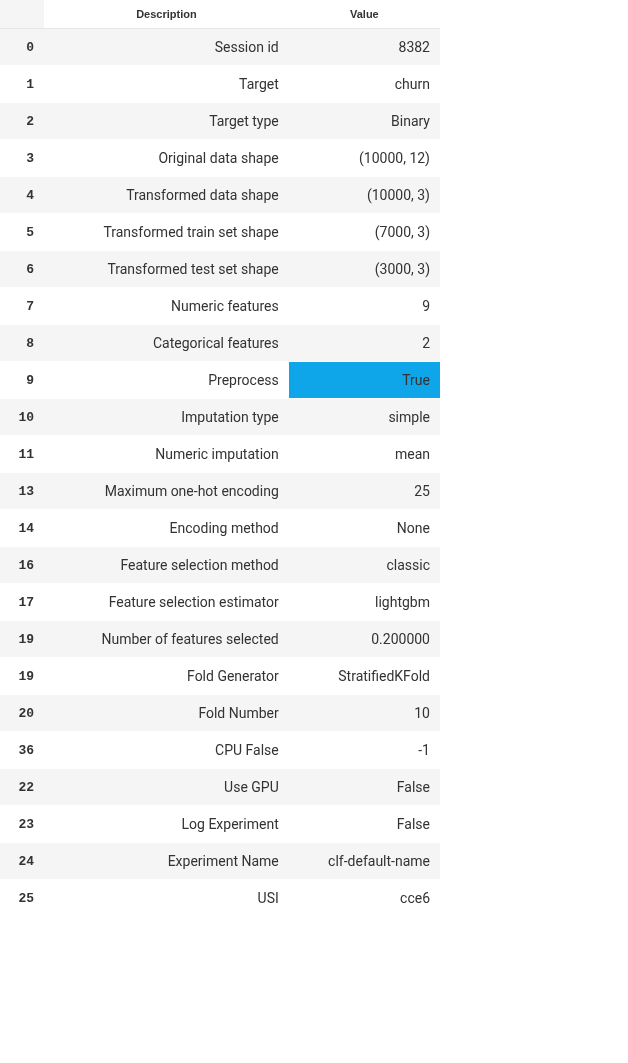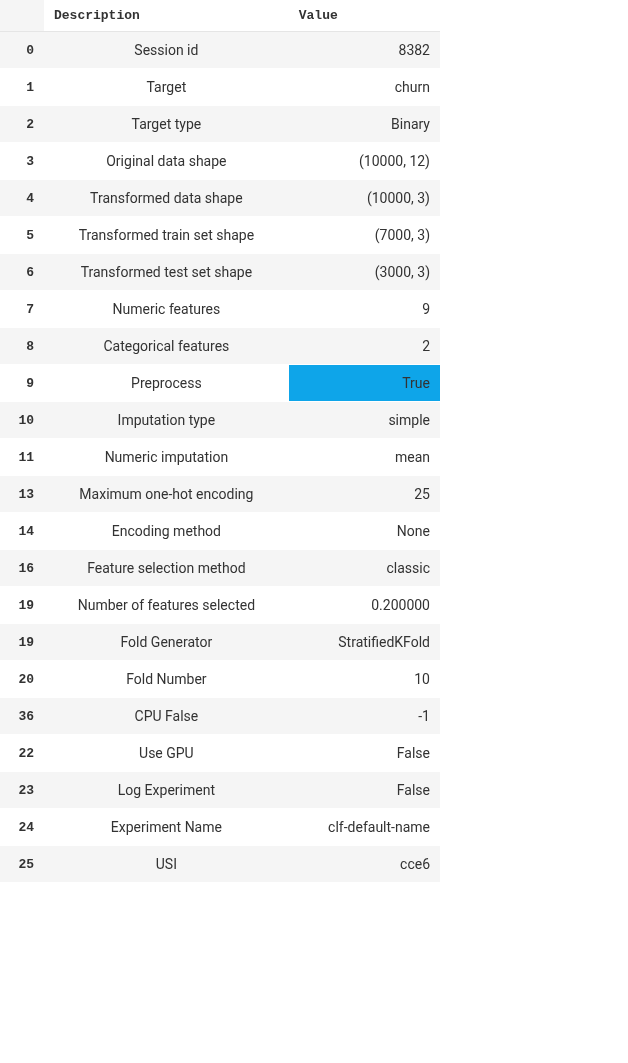--- a/index.html
+++ b/index.html
@@ -16,26 +16,26 @@
     }
     .table-wrapper {
       width: 440px;
     }
     table {
       border-collapse: collapse;
       width: 100%;
     }
     thead th {
       font-weight: 700;
-      text-align: left;
+      text-align: center;
       padding: 8px 10px;
       border-bottom: 1px solid #e5e5e5;
       background: #fff;
-      font-family: Liberation Mono, monospace;
-      font-size: 13px;
+      font-family: Liberation Sans, sans-serif;
+      font-size: 11px;
     }
     thead th.index-header {
       width: 44px;
       background: #f5f5f5;
     }
     tbody tr {
       border-bottom: 1px solid #fff;
     }
     tbody tr:nth-child(odd) {
       background: #f5f5f5;
@@ -49,21 +49,21 @@
       font-size: 14px;
     }
     td.index-cell {
       font-weight: 700;
       text-align: right;
       width: 44px;
       font-family: "SFMono-Regular", Consolas, "Liberation Mono", Menlo, monospace;
       font-size: 13px;
     }
     td.desc-cell {
-      text-align: center;
+      text-align: right;
     }
     td.value-cell {
       white-space: nowrap;
     }
     td.highlight {
       background: #0ea5e9;
       margin-left: 8px;
     }
   </style>
 </head>
@@ -148,20 +148,25 @@
           <td class="index-cell">14</td>
           <td class="desc-cell">Encoding method</td>
           <td class="value-cell">None</td>
         </tr>
         <tr>
           <td class="index-cell">16</td>
           <td class="desc-cell">Feature selection method</td>
           <td class="value-cell">classic</td>
         </tr>
         <tr>
+          <td class="index-cell">17</td>
+          <td class="desc-cell">Feature selection estimator</td>
+          <td class="value-cell">lightgbm</td>
+        </tr>
+        <tr>
           <td class="index-cell">19</td>
           <td class="desc-cell">Number of features selected</td>
           <td class="value-cell">0.200000</td>
         </tr>
         <tr>
           <td class="index-cell">19</td>
           <td class="desc-cell">Fold Generator</td>
           <td class="value-cell">StratifiedKFold</td>
         </tr>
         <tr>

